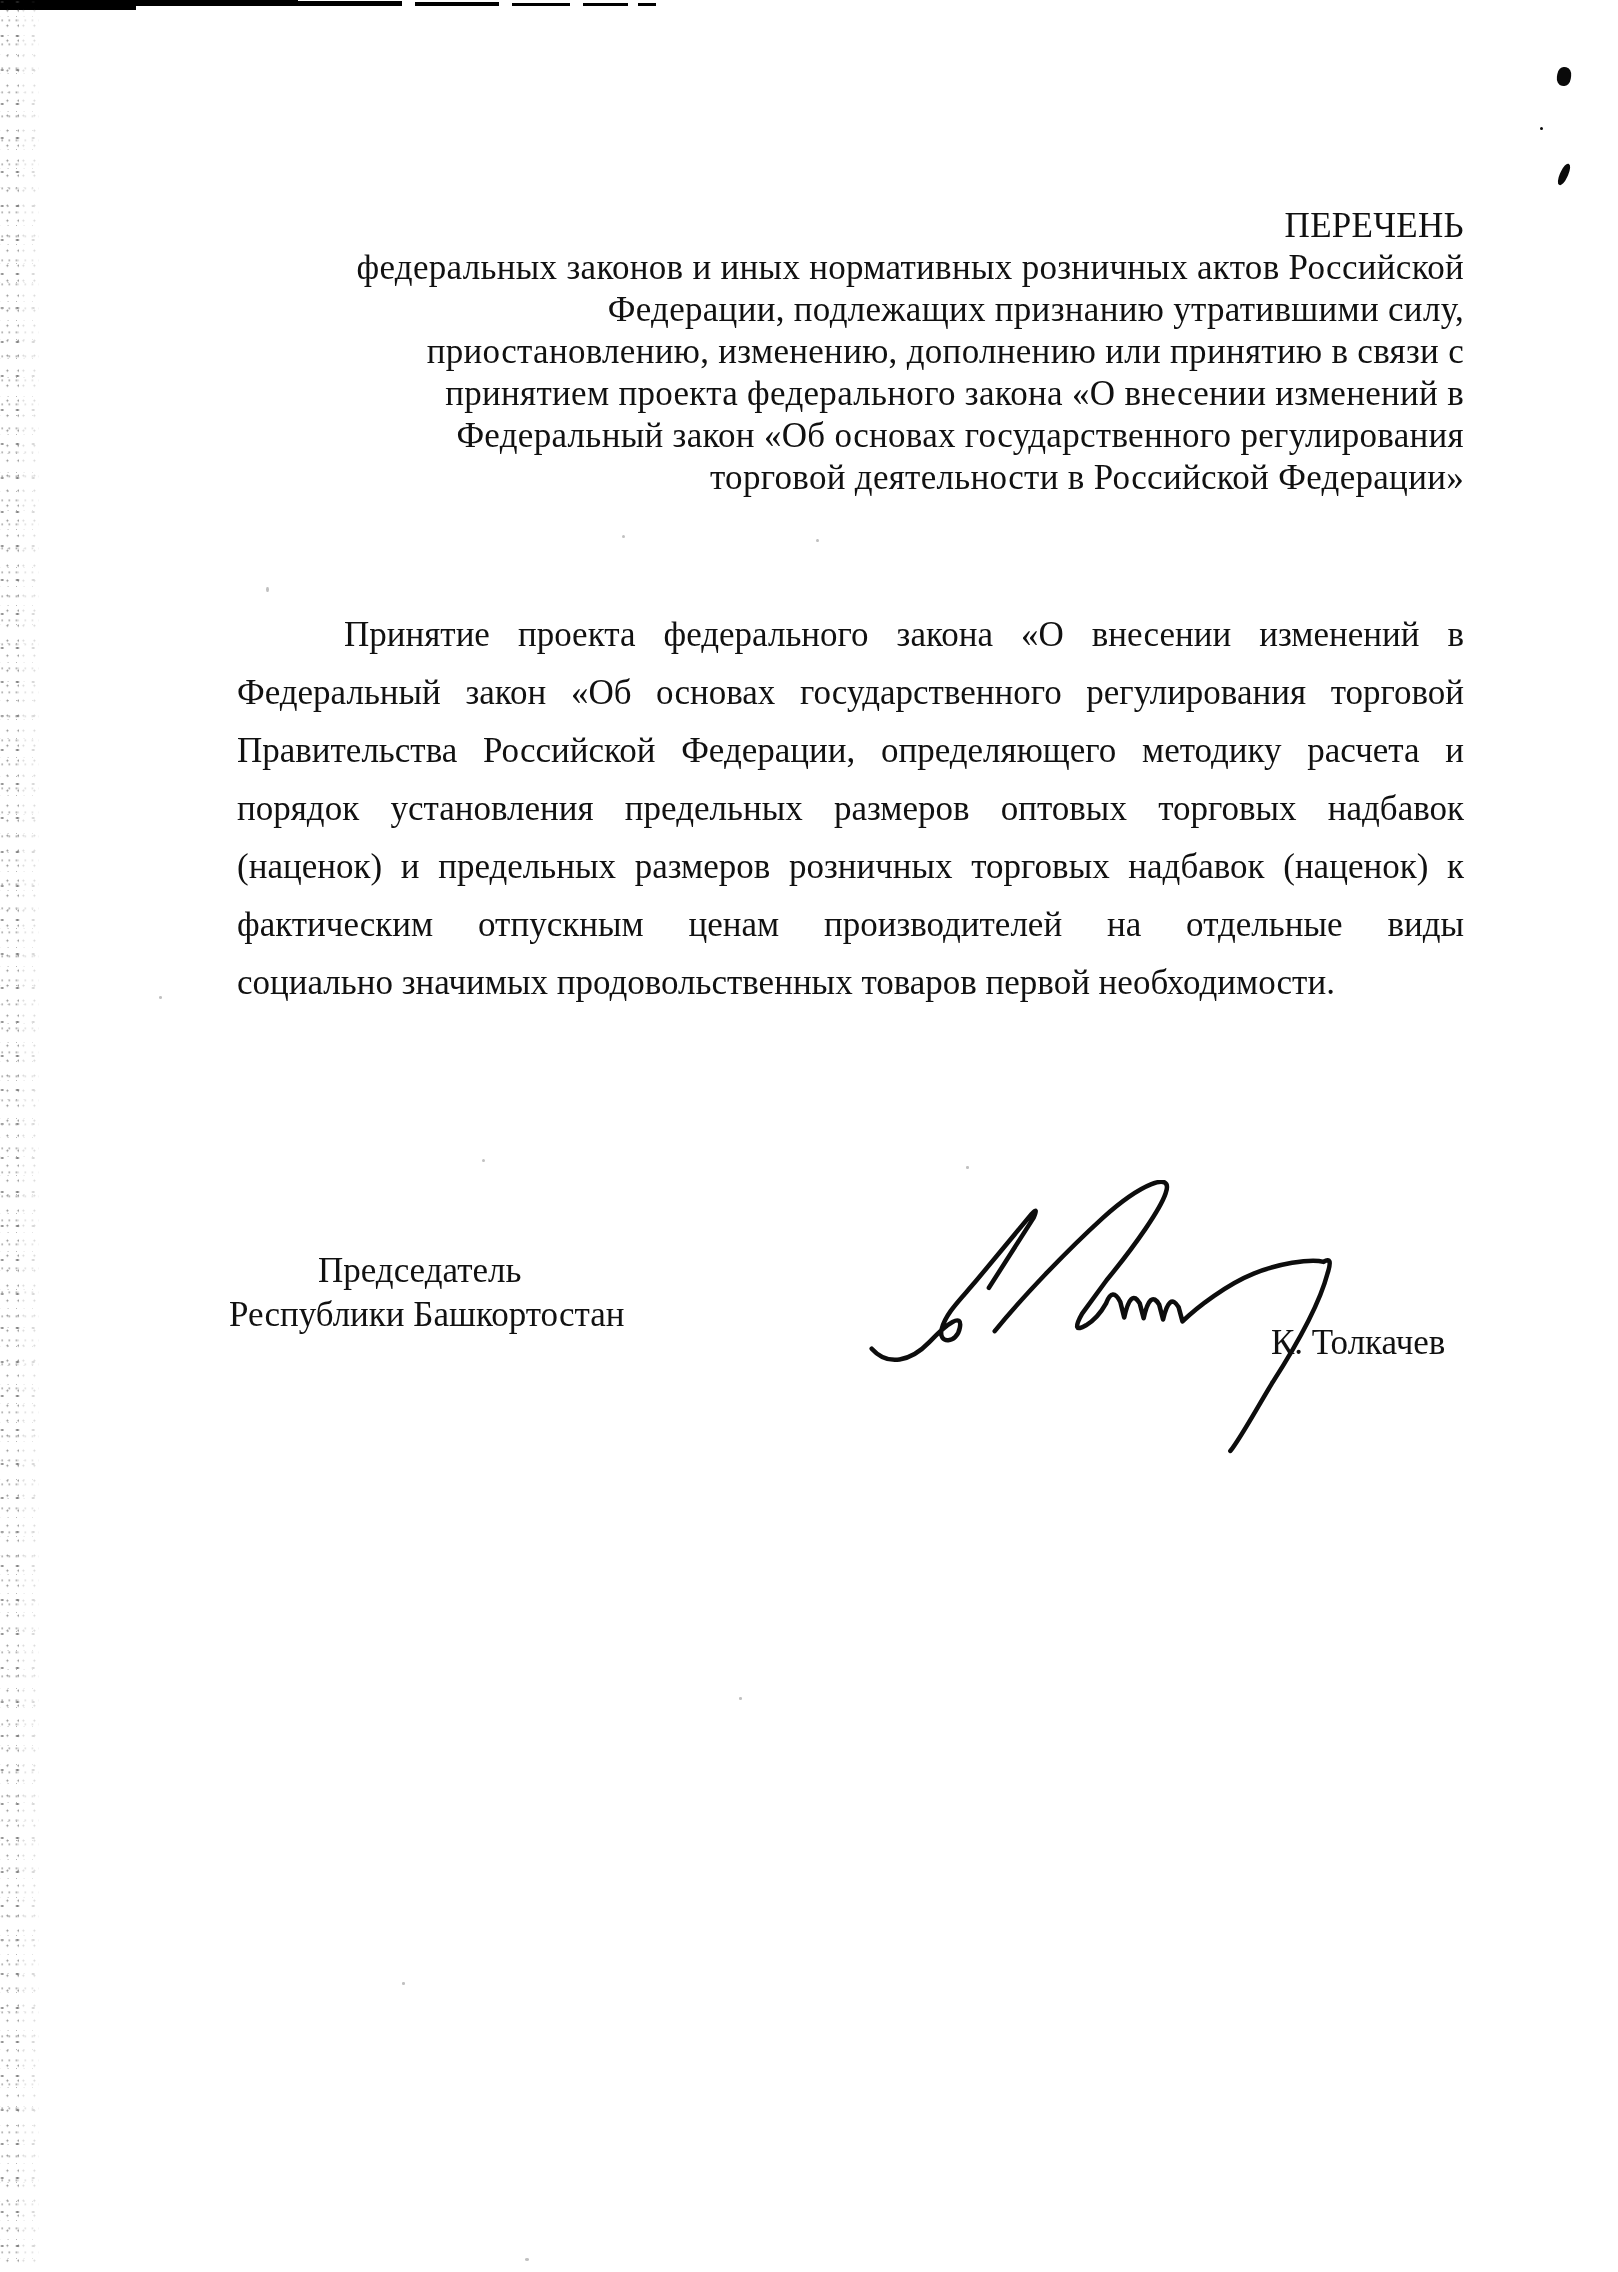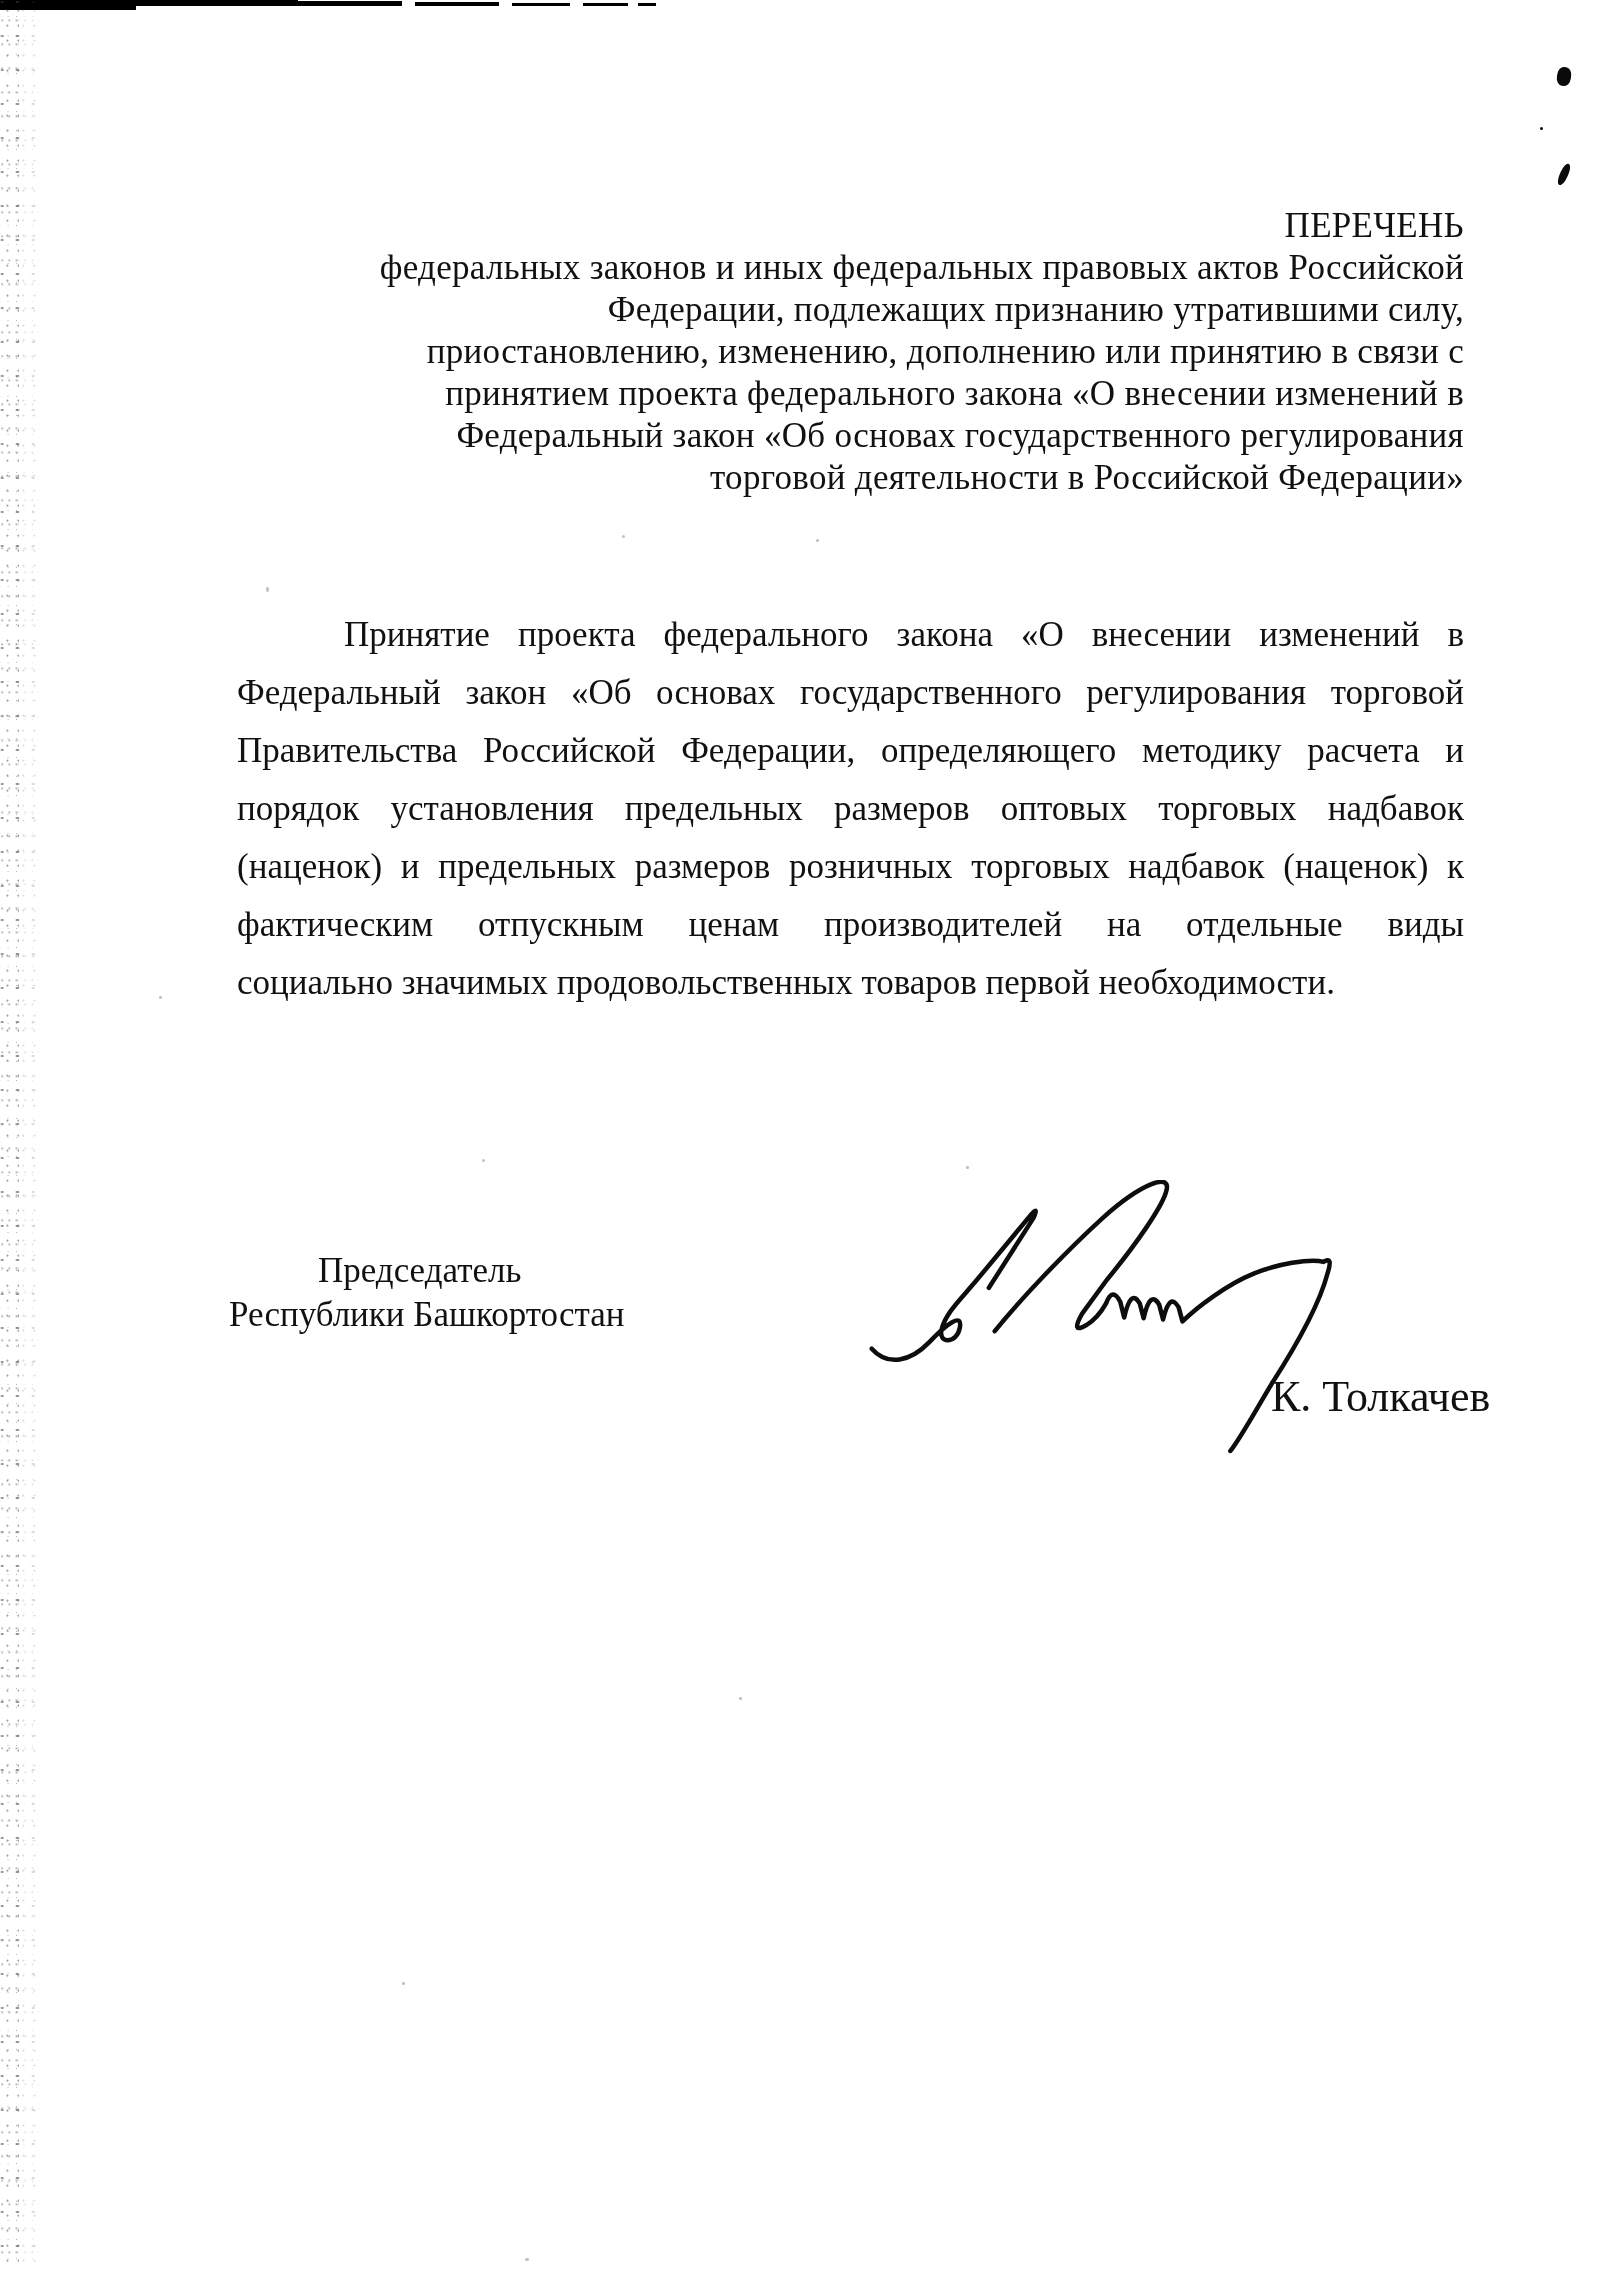--- a/index.html
+++ b/index.html
@@ -57,22 +57,22 @@
     position:absolute; left:217px; top:1249px; width:777px;margin-left:12px;
   }
   .sig-line {
     font-size:35px;
     line-height:44px;
     white-space:nowrap;
   }
   .sig-line.first { text-indent:89px; }
 
   .signer {
-    position:absolute; left:1271px; top:1377px;
-    font-size:44px; line-height:39px; white-space:nowrap;
+    position:absolute; left:1271px; top:1323px;
+    font-size:35px; line-height:39px; white-space:nowrap;
   }
   .signature-svg {
     position:absolute; left:862px; top:1180px;
     width:505px; height:279px;
   }
 </style>
 </head>
 <body>
 
 <div class="page">
@@ -99,21 +99,21 @@
   <div class="speck" style="left:266px;  top:587px;  width:2.6px; height:4.5px;"></div>
   <div class="speck" style="left:159px;  top:996px; width:3.2px; height:2.6px;"></div>
   <div class="speck" style="left:482px;  top:1159px; width:3.2px; height:3.2px;"></div>
   <div class="speck" style="left:966px; top:1166px; width:2.6px; height:2.6px;"></div>
   <div class="speck" style="left:739px; top:1697px; width:2.6px; height:2.6px;"></div>
   <div class="speck" style="left:402px;  top:1982px; width:2.6px; height:2.6px;"></div>
   <div class="speck" style="left:525px;  top:2258px; width:3.9px; height:2.6px;"></div>
 
   <div class="title-block">
     <div class="title-line">ПЕРЕЧЕНЬ</div>
-    <div class="title-line">федеральных законов и иных федеральных правовых актов Российской</div>
+    <div class="title-line">федеральных законов и иных нормативных розничных актов Российской</div>
     <div class="title-line">Федерации, подлежащих признанию утратившими силу,</div>
     <div class="title-line">приостановлению, изменению, дополнению или принятию в связи с</div>
     <div class="title-line">принятием проекта федерального закона «О внесении изменений в</div>
     <div class="title-line">Федеральный закон «Об основах государственного регулирования</div>
     <div class="title-line">торговой деятельности в Российской Федерации»</div>
   </div>
 
   <div class="body-block">
     <div class="body-line first">Принятие проекта федерального закона «О внесении изменений в</div>
     <div class="body-line">Федеральный закон «Об основах государственного регулирования торговой</div>

